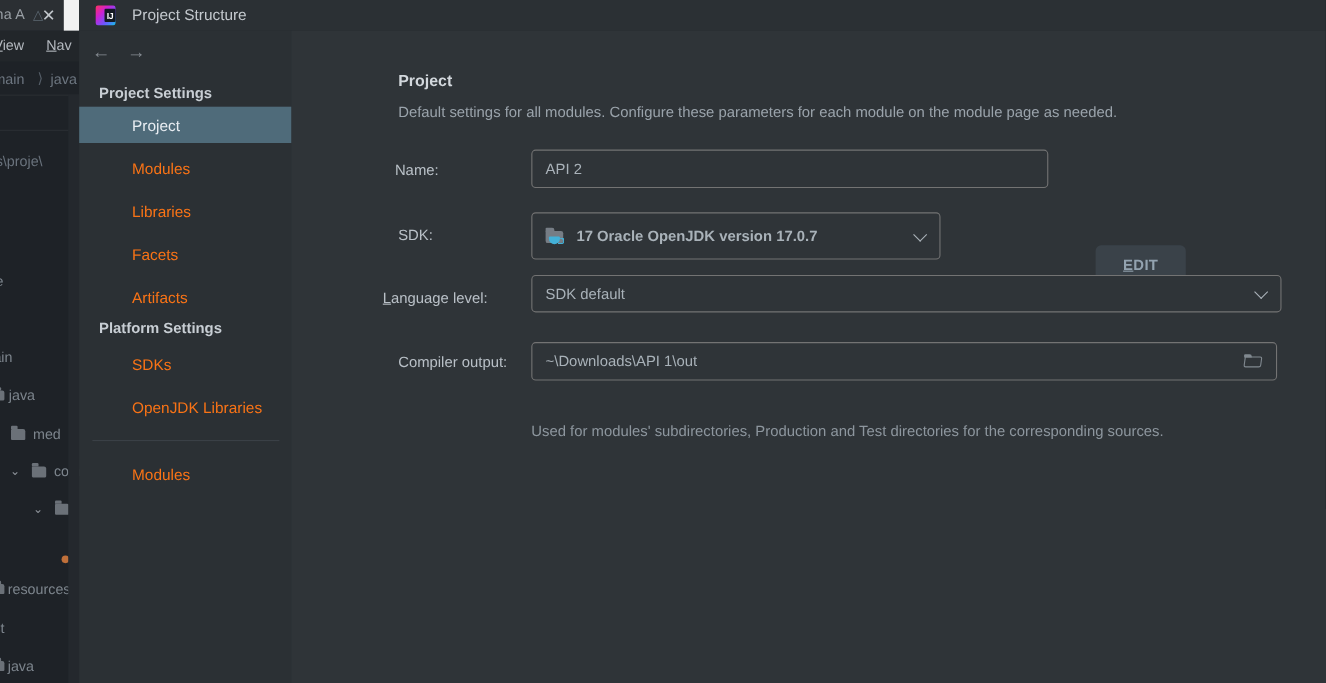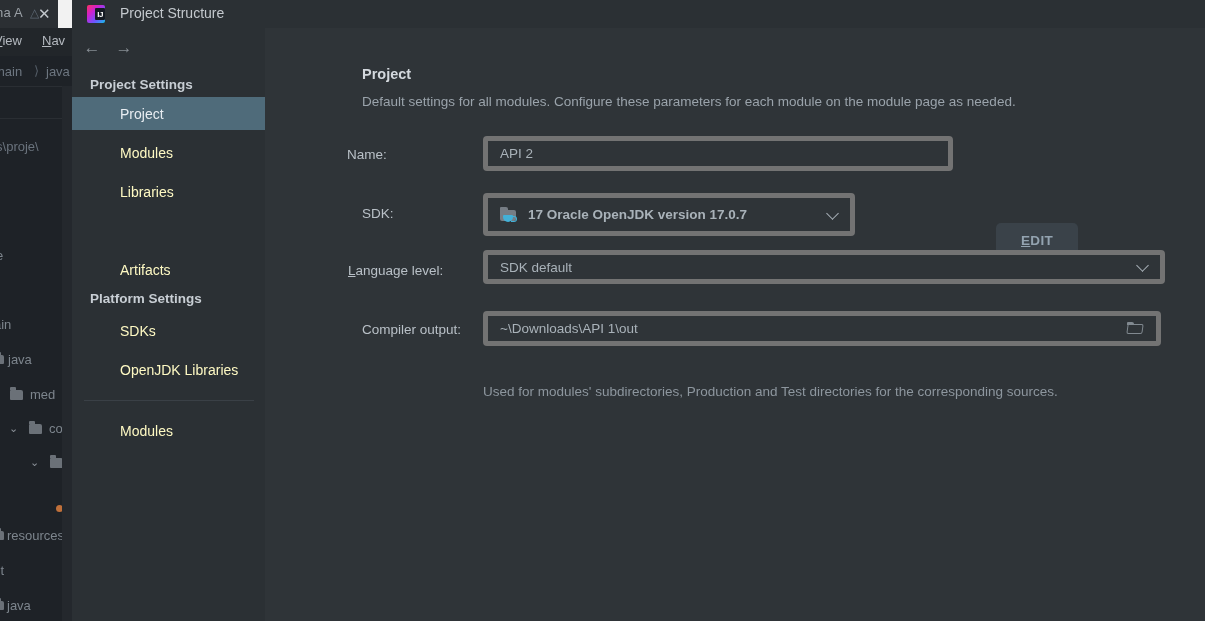--- a/index.html
+++ b/index.html
@@ -127,21 +127,21 @@
 
   .sb-group {
     position: absolute; left: 18px;
     font-size: 13.5px; font-weight: 700; color: #c8ced4;
     white-space: nowrap;
   }
   .sb-item {
     position: absolute; left: 0; width: 193px; height: 33px;
     display: flex; align-items: center;
     padding-left: 48px;
-    font-size: 14px; color: #fef9c3;
+    font-size: 14px; color: #f97316;
     white-space: nowrap;
   }
   .sb-item.selected {
     background: #4f6b7a; color: #e8edf2;
   }
   .sb-sep {
     position: absolute; left: 12px; top: 372px; width: 170px; height: 1px;
     background: #3a4046;
   }
 
@@ -160,21 +160,21 @@
 
   .row-label {
     position: absolute;
     font-size: 13.5px; color: #b9c0c7; white-space: nowrap;
   }
   .row-label .mn { text-decoration: underline; }
 
   .field {
     position: absolute;
     background: #2f3438;
-    border: 5px solid #737373;
+    border: 1px solid #737373;
     border-radius: 4px;
     display: flex; align-items: center;
   }
   .field-text {
     font-size: 13.5px; color: #a9b2b9;
     padding-left: 12px; white-space: nowrap;
   }
   .chev-down {
     position: absolute; right: 13px; top: 50%;
     width: 9px; height: 9px; margin-top: -6px;
@@ -324,20 +324,23 @@
 
     <div class="sb-item selected" style="top:69px">
       <span>Project</span>
     </div>
     <div class="sb-item" style="top:108px">
       <span>Modules</span>
     </div>
     <div class="sb-item" style="top:147px">
       <span>Libraries</span>
     </div>
+    <div class="sb-item" style="top:186px">
+      <span>Facets</span>
+    </div>
     <div class="sb-item" style="top:225px">
       <span>Artifacts</span>
     </div>
 
     <div class="sb-group" style="top:263px">Platform Settings</div>
 
     <div class="sb-item" style="top:286px">
       <span>SDKs</span>
     </div>
     <div class="sb-item" style="top:325px">
@@ -349,21 +352,21 @@
     <div class="sb-item" style="top:386px">
       <span>Modules</span>
     </div>
   </div>
 
   <div class="dlg-main">
 
     <div class="pane-title">Project</div>
     <div class="pane-desc">Default settings for all modules. Configure these parameters for each module on the module page as needed.</div>
 
-    <div class="row-label" style="left:82px; top:119px">Name:</div>
+    <div class="row-label" style="left:94px; top:119px">Name:</div>
     <div class="field" style="left:218px; top:108px; width:470px; height:35px;">
       <span class="field-text">API 2</span>
     </div>
 
     <div class="row-label" style="left:97px; top:178px">SDK:</div>
     <div class="field" style="left:218px; top:165px; width:372px; height:43px;font-weight:bold;">
       <span class="sdk-icon">
         <span class="f-tab"></span>
           <span class="f-body"></span>
           <span class="cup"></span>

